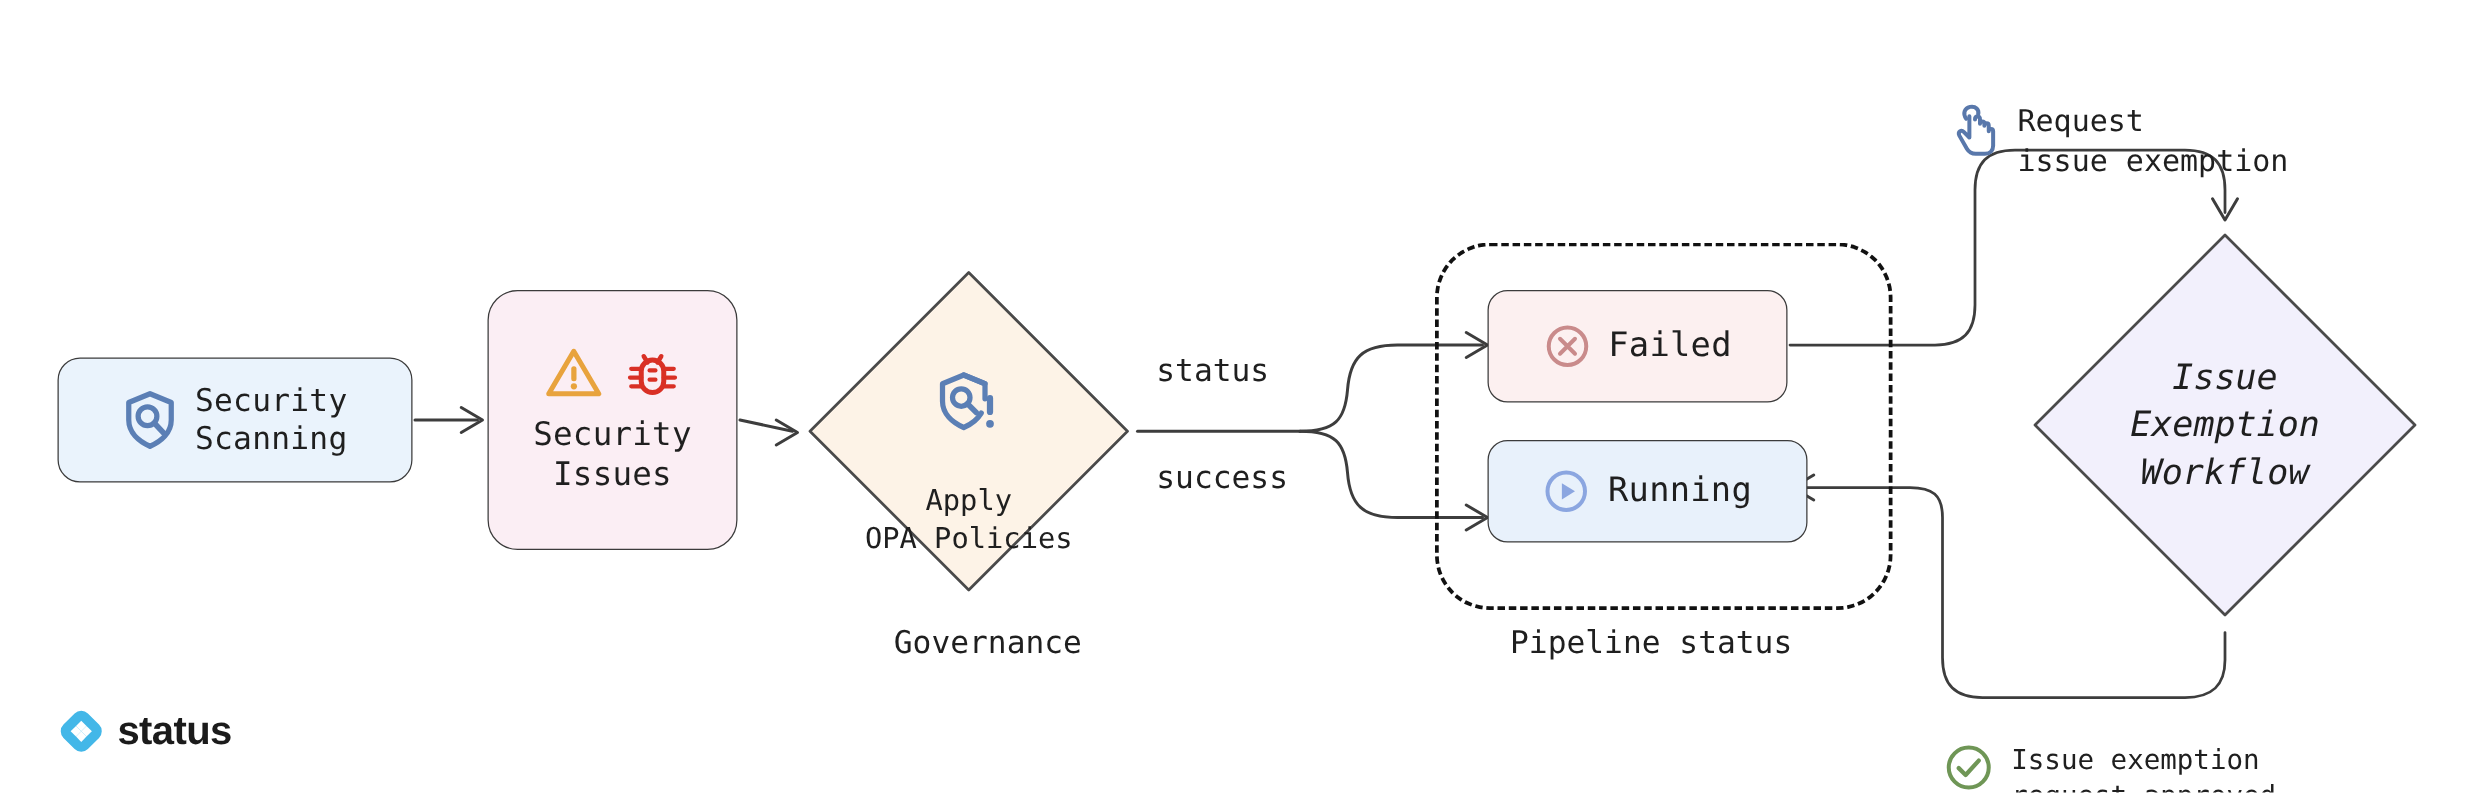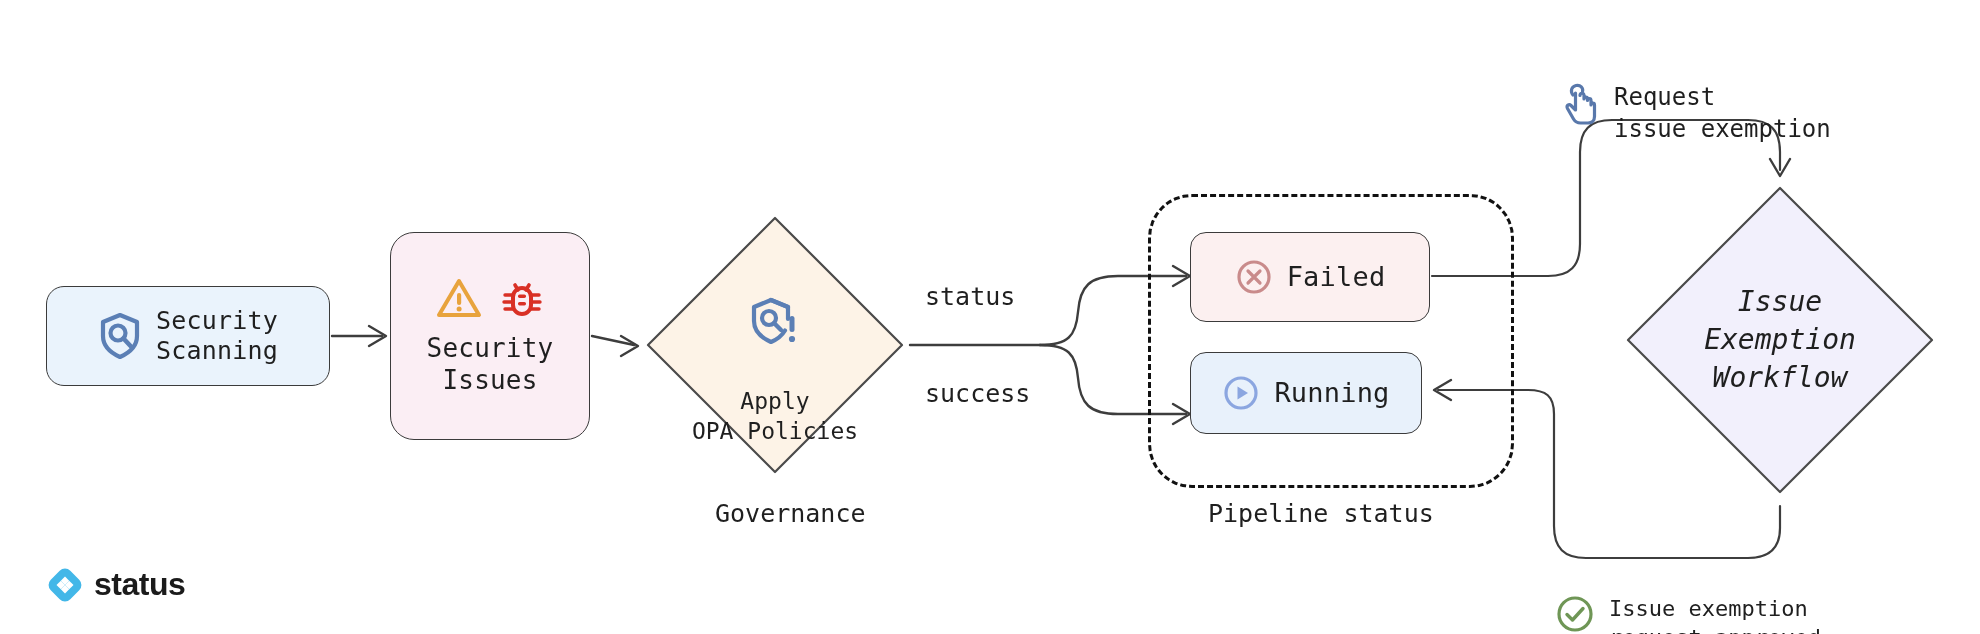--- a/index.html
+++ b/index.html
@@ -17,41 +17,41 @@
     border:1.6px solid #3b3b3b;border-radius:18px;
     display:flex;align-items:center;justify-content:center;gap:14px;
   }
   .rbox .lbl{font-size:25px;line-height:1.22;text-align:center;white-space:pre-line;letter-spacing:.2px;}
 
   #n-security-scanning{left:46px;top:286px;width:284px;height:100px;background:#eaf3fc;}
   #n-security-issues{left:390px;top:232px;width:200px;height:208px;background:#fcedf4;
       flex-direction:column;gap:12px;border-radius:24px;background:#fbeef4;}
   #n-security-issues .lbl{font-size:26px;line-height:1.25;}
   #n-failed{left:1190px;top:232px;width:240px;height:90px;background:#fcf0f0;border-radius:16px;}
-  #n-running{left:1190px;top:352px;width:232px;height:82px;background:#e8f1fb;border-radius:16px;}
+  #n-running{left:1190px;top:352px;width:256px;height:82px;background:#e8f1fb;border-radius:16px;}
   #n-failed .lbl,#n-running .lbl{font-size:27px;}
 
   
   .diamond{position:absolute;}
   .diamond .dlbl{
     position:absolute;inset:0;display:flex;flex-direction:column;
     align-items:center;justify-content:center;
     font-size:23px;line-height:1.3;text-align:center;white-space:pre-line;
   }
   #n-governance{left:640px;top:210px;width:270px;height:270px;}
   #n-governance .dlbl{gap:2px;padding-top:24px;}
   #n-exemption{left:1620px;top:180px;width:320px;height:320px;font-style:italic;}
   #n-exemption .dlbl{font-size:28px;line-height:1.35;}
 
   
   .cap{position:absolute;font-size:25px;color:#1f1f1f;white-space:pre-line;line-height:1.25;}
   #cap-governance{left:715px;top:498px;}
   #cap-pipeline{left:1208px;top:498px;}
   #cap-failure{left:925px;top:281px;}
-  #cap-success{left:925px;top:366px;margin-top:12px;}
+  #cap-success{left:925px;top:366px;}
 
   
   .anno{position:absolute;display:flex;align-items:flex-start;gap:14px;margin-top:44px;}
   .anno .atext{font-size:24px;line-height:1.32;white-space:pre-line;color:#1f1f1f;}
   #anno-request{left:1562px;top:38px;}
   #anno-approved{left:1555px;top:550px;}
   #anno-approved .atext{font-size:22px;}
 
   
   #group-pipeline{

